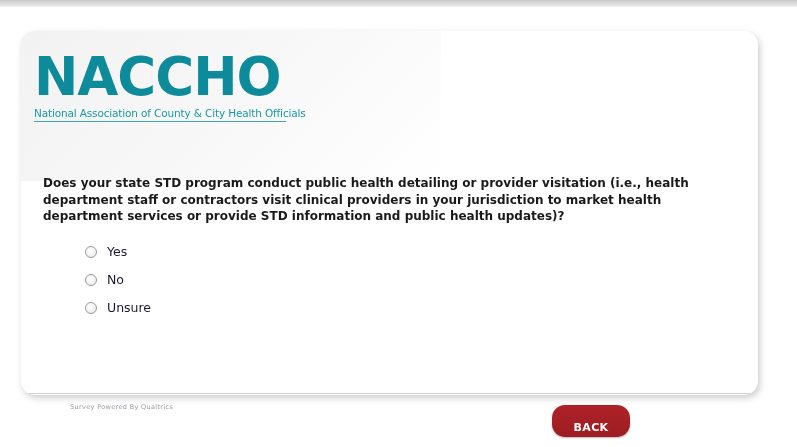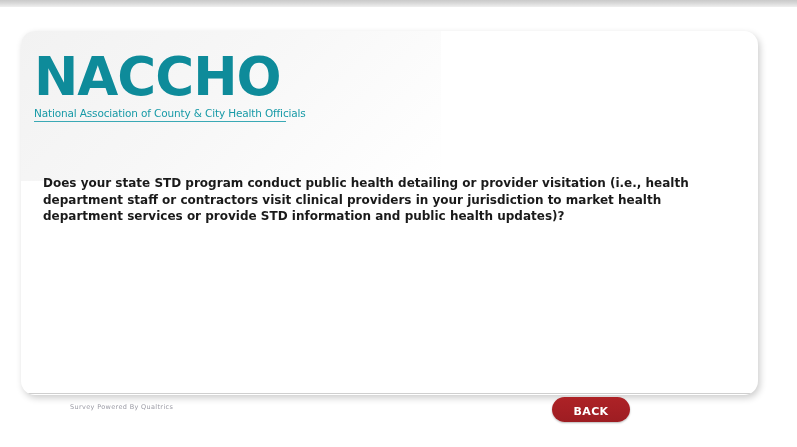--- a/index.html
+++ b/index.html
@@ -158,40 +158,55 @@
     border: none;
     border-radius: 13px;
     background: linear-gradient(to bottom, #ad2226 0%, #a51f24 55%, #9d1d22 100%);
     color: #ffffff;
     font-family: "DejaVu Sans", sans-serif;
     font-size: 11px;
     font-weight: bold;
     letter-spacing: 0.4px;
     cursor: pointer;
     box-shadow: 0 1px 2px rgba(0,0,0,0.28);
-    padding: 8px;
+    padding: 16px;
+    margin-top: 8px;
   }
 </style>
 </head>
 <body>
 
 <div id="top-strip"></div>
 
 <div id="survey-card">
 
   <div id="card-wash"></div>
 
   <div id="logo-block">
     <div id="logo-wordmark">NACCHO</div>
     <div id="logo-tagline">National Association of County &amp; City Health Officials</div>
     <div id="logo-rule"></div>
   </div>
 
   <div id="question-text">Does your state STD program conduct public health detailing or provider visitation (i.e., health department staff or contractors visit clinical providers in your jurisdiction to market health department services or provide STD information and public health updates)?</div>
 
+  <div id="choice-list">
+    <div class="choice-row">
+      <span class="choice-radio"></span>
+      <span class="choice-label">Yes</span>
+    </div>
+    <div class="choice-row">
+      <span class="choice-radio"></span>
+      <span class="choice-label">No</span>
+    </div>
+    <div class="choice-row">
+      <span class="choice-radio"></span>
+      <span class="choice-label">Unsure</span>
+    </div>
+  </div>
 
   <div id="card-separator"></div>
 
 </div>
 
 <div id="qualtrics-credit">Survey Powered By Qualtrics</div>
 
 <div id="nav-buttons">
   <button class="nav-button">BACK</button>
 </div>

